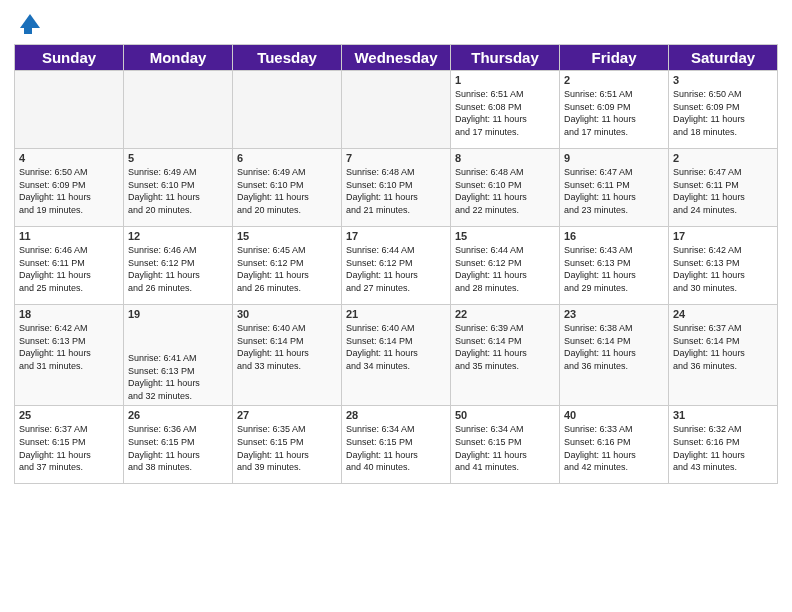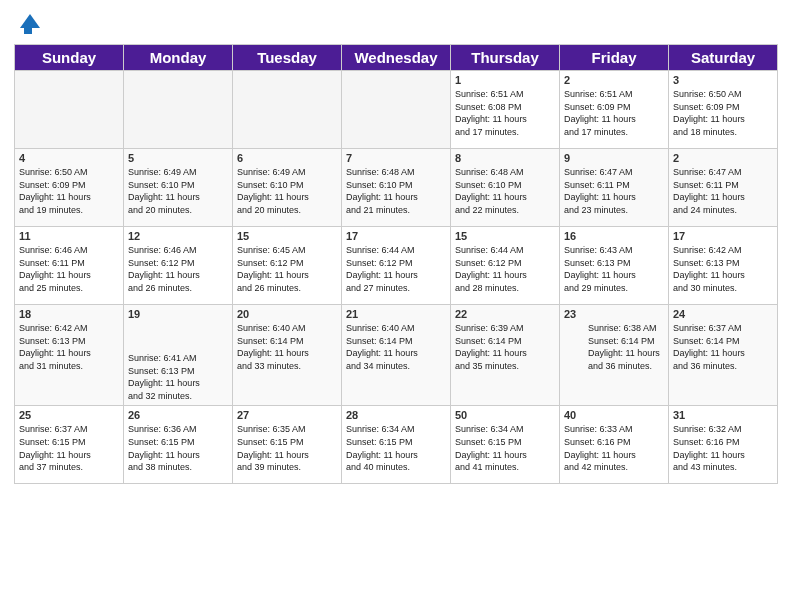--- a/index.html
+++ b/index.html
@@ -265,21 +265,21 @@
 and 31 minutes.</div>
           </td>
           <td>
             <span class="day-number">19</span>
             <div class="day-info" style="white-space: pre-line; margin-top: 32px;">Sunrise: 6:41 AM
 Sunset: 6:13 PM
 Daylight: 11 hours
 and 32 minutes.</div>
           </td>
           <td>
-            <span class="day-number">20</span>
+            <span class="day-number">30</span>
             <div class="day-info" style="white-space: pre-line;">Sunrise: 6:40 AM
 Sunset: 6:14 PM
 Daylight: 11 hours
 and 33 minutes.</div>
           </td>
           <td>
             <span class="day-number">21</span>
             <div class="day-info" style="white-space: pre-line;">Sunrise: 6:40 AM
 Sunset: 6:14 PM
 Daylight: 11 hours
@@ -287,21 +287,21 @@
           </td>
           <td>
             <span class="day-number">22</span>
             <div class="day-info" style="white-space: pre-line;">Sunrise: 6:39 AM
 Sunset: 6:14 PM
 Daylight: 11 hours
 and 35 minutes.</div>
           </td>
           <td>
             <span class="day-number">23</span>
-            <div class="day-info" style="white-space: pre-line; margin-left: 24px;">Sunrise: 6:38 AM
+            <div class="day-info" style="white-space: pre-line;">Sunrise: 6:38 AM
 Sunset: 6:14 PM
 Daylight: 11 hours
 and 36 minutes.</div>
           </td>
           <td>
             <span class="day-number">24</span>
             <div class="day-info" style="white-space: pre-line;">Sunrise: 6:37 AM
 Sunset: 6:14 PM
 Daylight: 11 hours
 and 36 minutes.</div>

